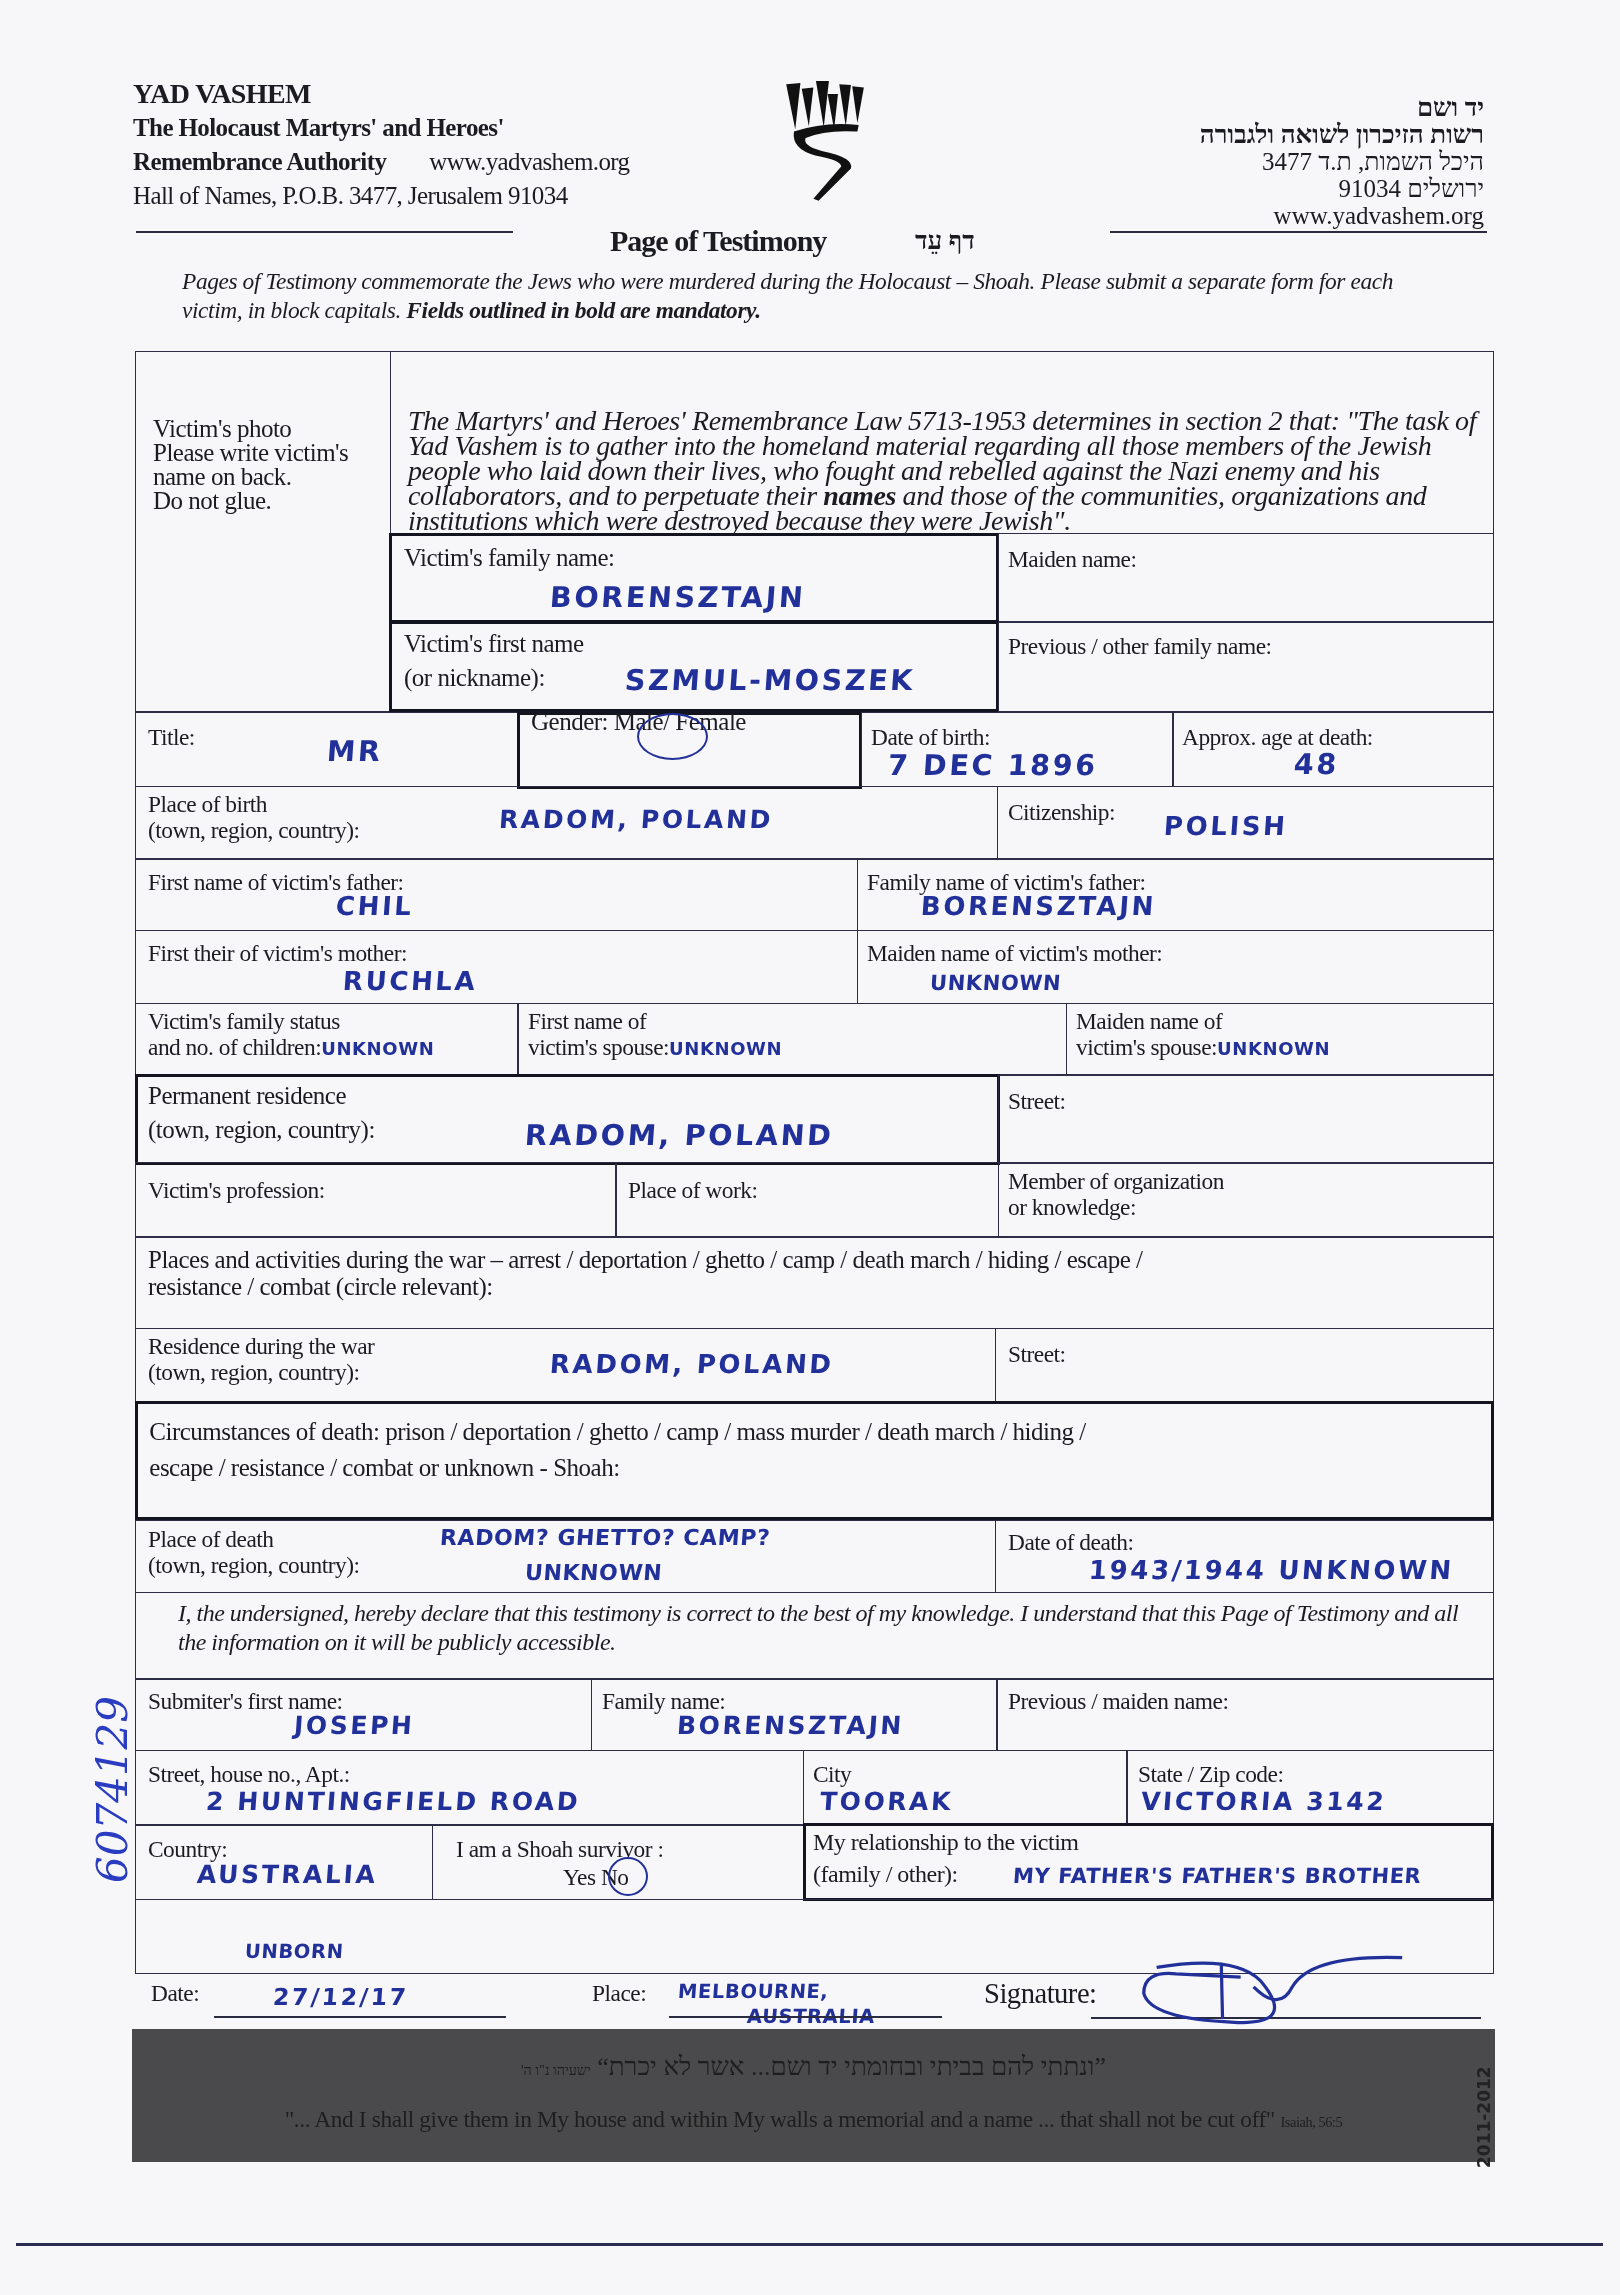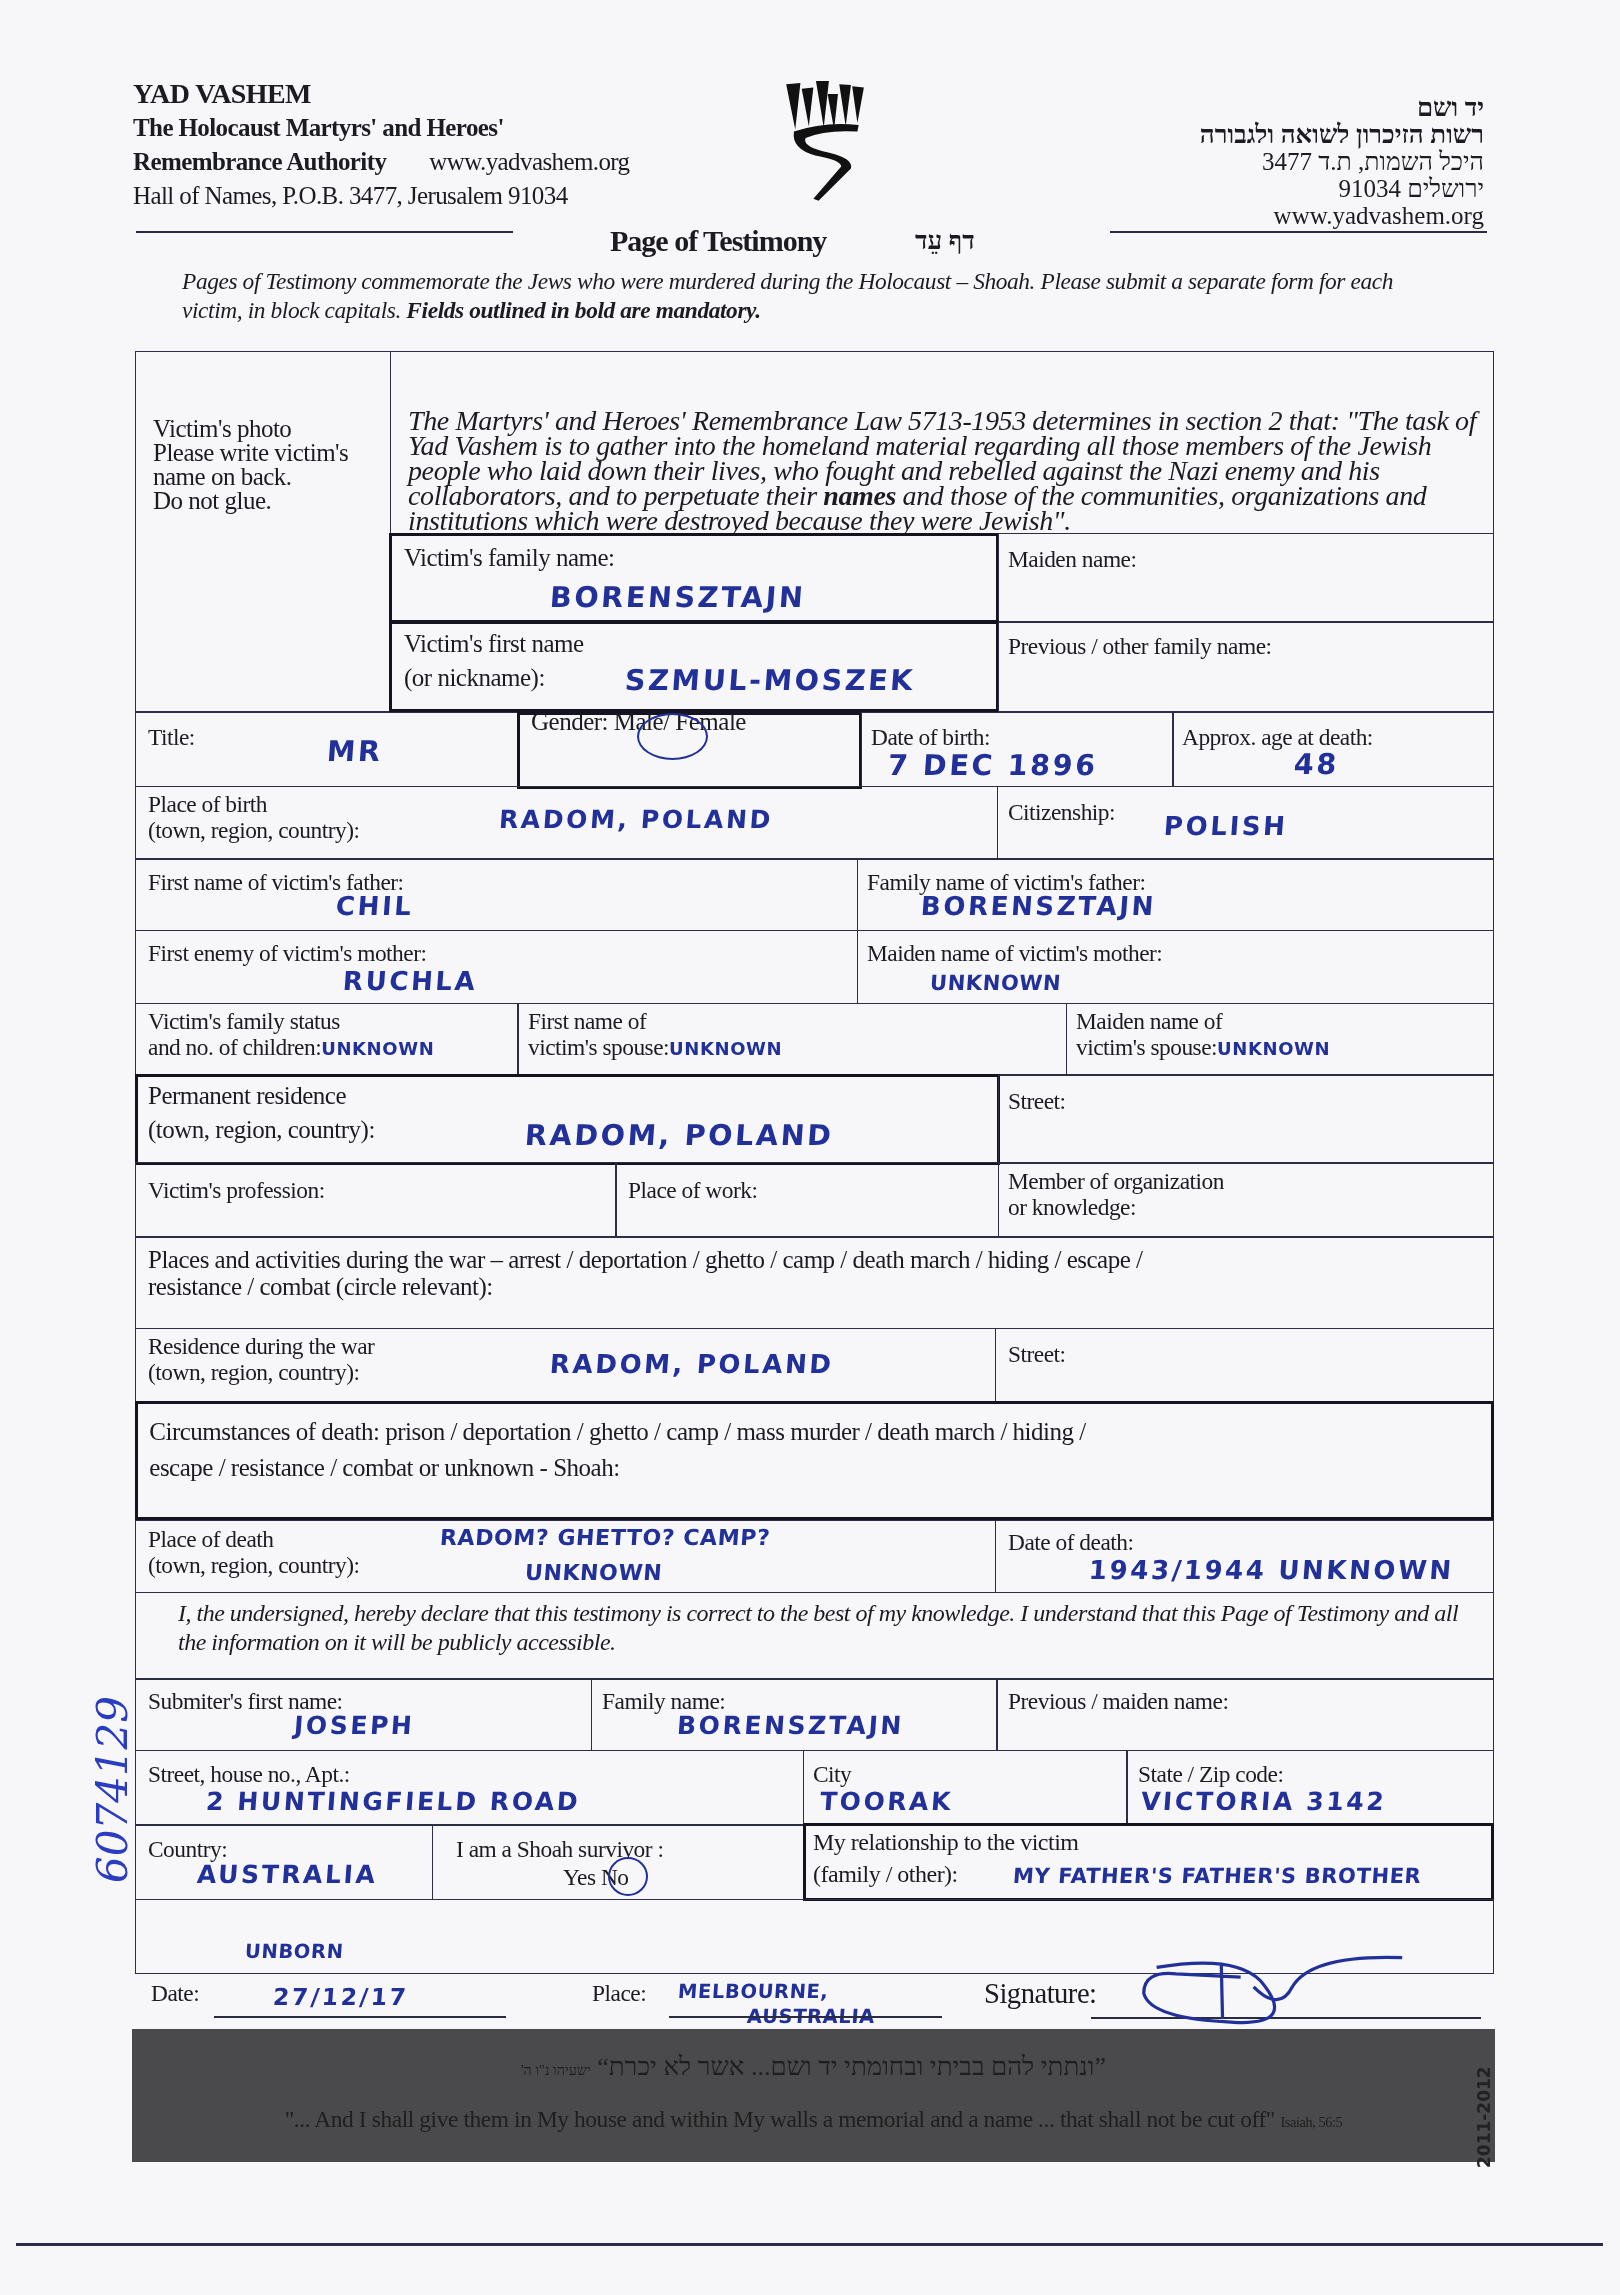--- a/index.html
+++ b/index.html
@@ -139,21 +139,21 @@
   <div class="hw" style="left:1029px; top:460px; font-size:26px;">POLISH</div>
 
   <div class="cell" style="left:0; top:508px; width:723px; height:72px;"></div>
   <div class="lbl" style="left:13px; top:518px;">First name of victim's father:</div>
   <div class="hw" style="left:201px; top:540px; font-size:26px;">CHIL</div>
   <div class="cell" style="left:722px; top:508px; width:637px; height:72px;"></div>
   <div class="lbl" style="left:732px; top:518px;">Family name of victim's father:</div>
   <div class="hw" style="left:786px; top:540px; font-size:26px;">BORENSZTAJN</div>
 
   <div class="cell" style="left:0; top:579px; width:723px; height:74px;"></div>
-  <div class="lbl" style="left:13px; top:589px;">First enemy of victim's mother:</div>
+  <div class="lbl" style="left:13px; top:589px;">First their of victim's mother:</div>
   <div class="hw" style="left:208px; top:615px; font-size:26px;">RUCHLA</div>
   <div class="cell" style="left:722px; top:579px; width:637px; height:74px;"></div>
   <div class="lbl" style="left:732px; top:589px;">Maiden name of victim's mother:</div>
   <div class="hw sm" style="left:795px; top:620px; font-size:21px;">UNKNOWN</div>
 
   <div class="cell" style="left:0; top:652px; width:384px; height:72px;"></div>
   <div class="lbl" style="left:13px; top:657px;">
       <div>Victim's family status</div>
       <div><span>and no. of children:</span><span class="hw sm" style="position:relative;">UNKNOWN</span></div>
     </div>

